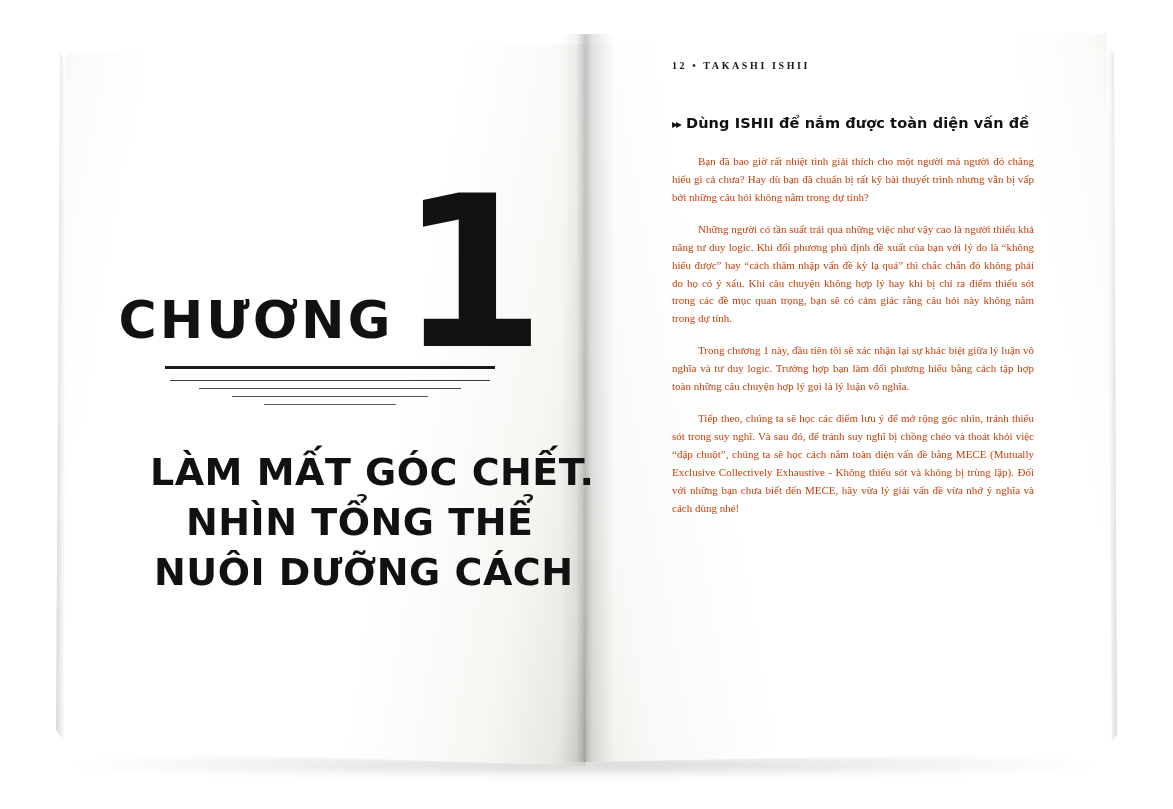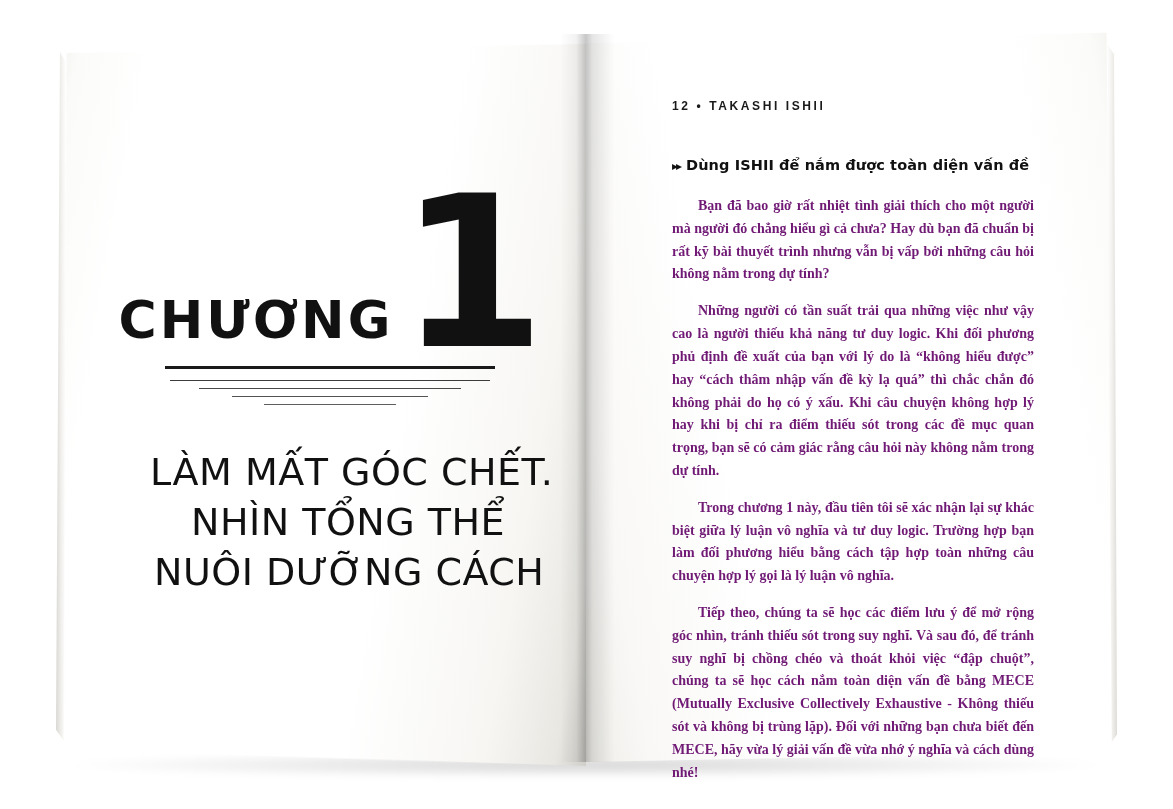--- a/index.html
+++ b/index.html
@@ -156,75 +156,73 @@
     margin: 0 auto;
   }
   .rule.r1 { width: 330px; border-top-width: 3px; margin-bottom: 11px; }
   .rule.r2 { width: 320px; border-top-width: 1px; margin-bottom: 7px;  opacity: .85;}
   .rule.r3 { width: 262px; border-top-width: 1px; margin-bottom: 7px;  opacity: .8;}
   .rule.r4 { width: 196px; border-top-width: 1px; margin-bottom: 7px;  opacity: .75;}
   .rule.r5 { width: 132px; border-top-width: 1px; opacity: .7;}
 
   #chapter-title {
     margin-top: 42px;
-    font-weight: normal;
+    font-weight: bold;
     font-size: 38px;
     line-height: 1.32;
     letter-spacing: 0.5px;
     color: #111;
   }
   #chapter-title .tline { display: block; white-space: nowrap; }
   #chapter-title .tline.l2 { padding-left: 4px; }
   #chapter-title .tline.l3 { padding-left: 36px; }
 
   
   #right-content {
     position: absolute;
     left: 672px;
     top: 60px;
     width: 362px;
     color: #1c1c1c;
   }
 
   #running-head {
-    font-family: Liberation Sans, sans-serif;
-    font-size: 12px;
+    font-family: Liberation Serif, serif;
+    font-size: 10px;
     font-weight: bold;
     letter-spacing: 2.6px;
     color: #1a1a1a;
     margin-bottom: 44px;
     white-space: nowrap;
-    margin-top: 39px;
   }
 
   #section-heading {
     font-family: "DejaVu Sans", sans-serif;
     font-size: 14.5px;
     font-weight: bold;
     color: #111;
     letter-spacing: 0.1px;
     margin-bottom: 22px;
     white-space: nowrap;
   }
   #section-heading .arrows {
     font-size: 12px;
     margin-right: 6px;
     letter-spacing: -2px;
   }
 
   .para {
     font-family: "Liberation Serif", serif;
-    font-size: 14px;
+    font-size: 11px;
     line-height: 1.63;
     text-align: justify;
     text-indent: 26px;
     margin: 0 0 14px 0;
-    color: #701a75;
+    color: #c2410c;
     hyphens: none;
-    font-weight: bold;
   }
   .para:last-child { margin-bottom: 0; }
 </style>
 </head>
 <body>
 
 <div id="book">
 
   <div id="book-shadow"></div>
   <div id="left-edge"></div>

